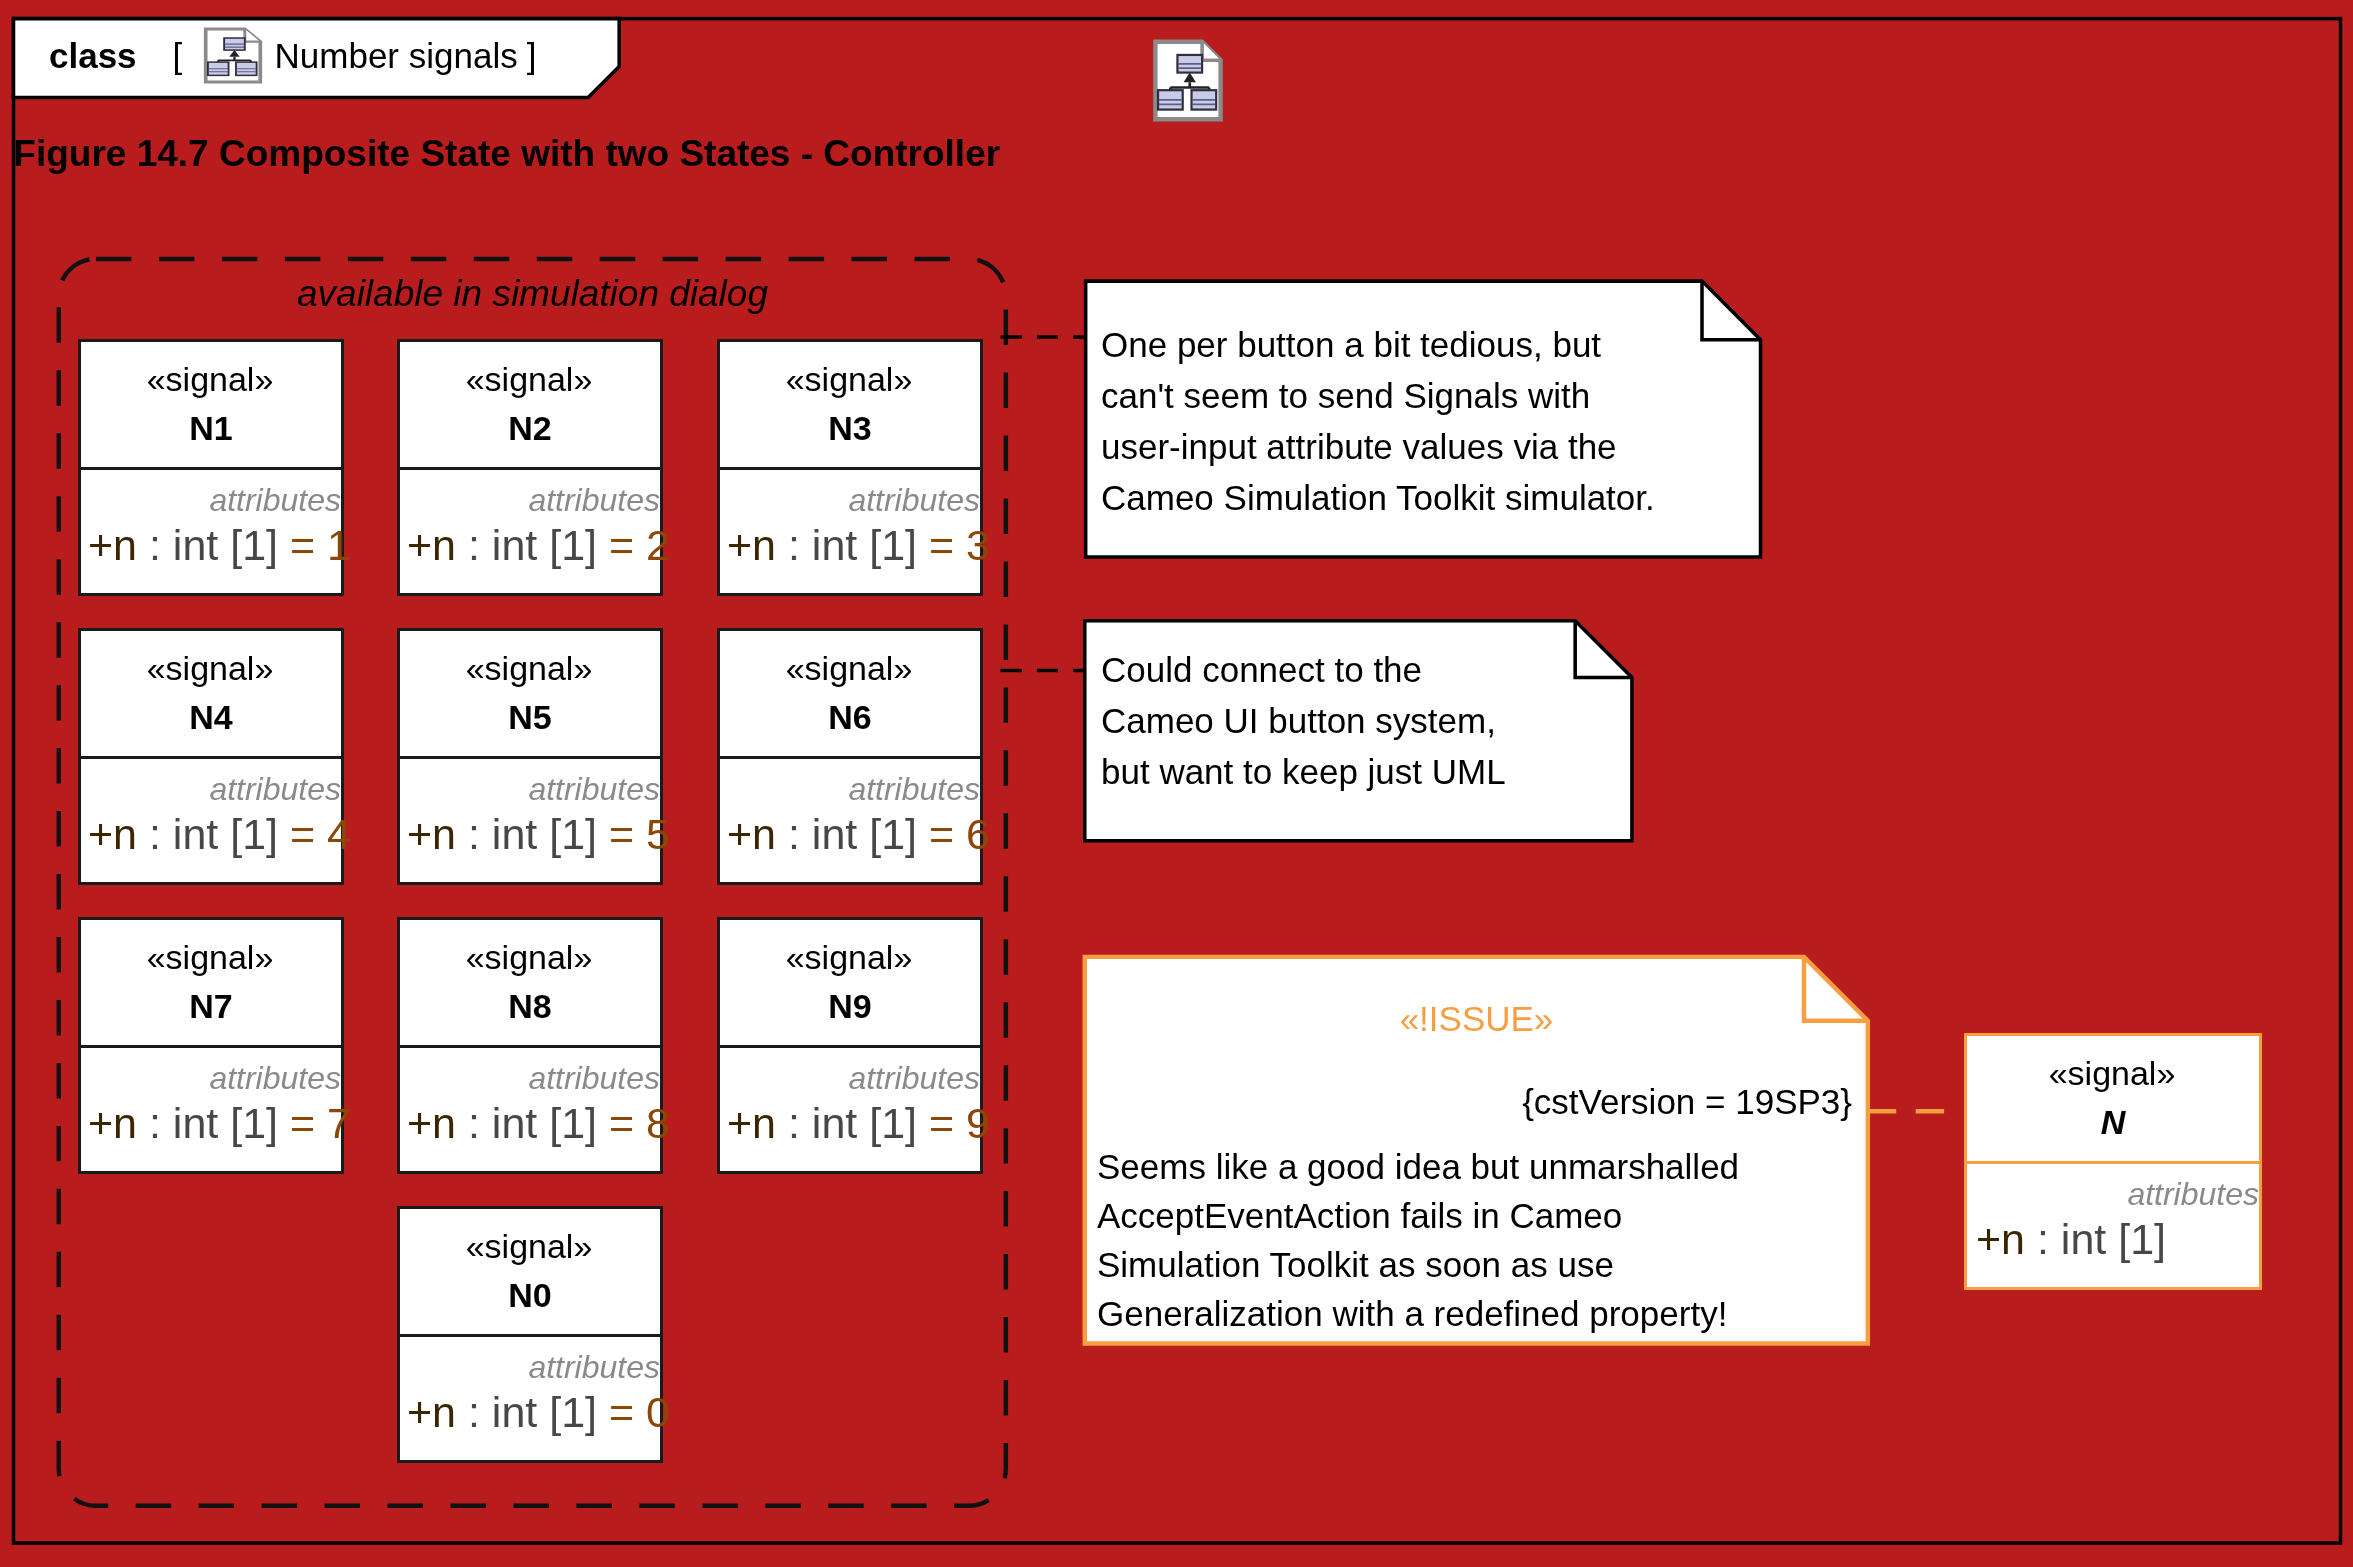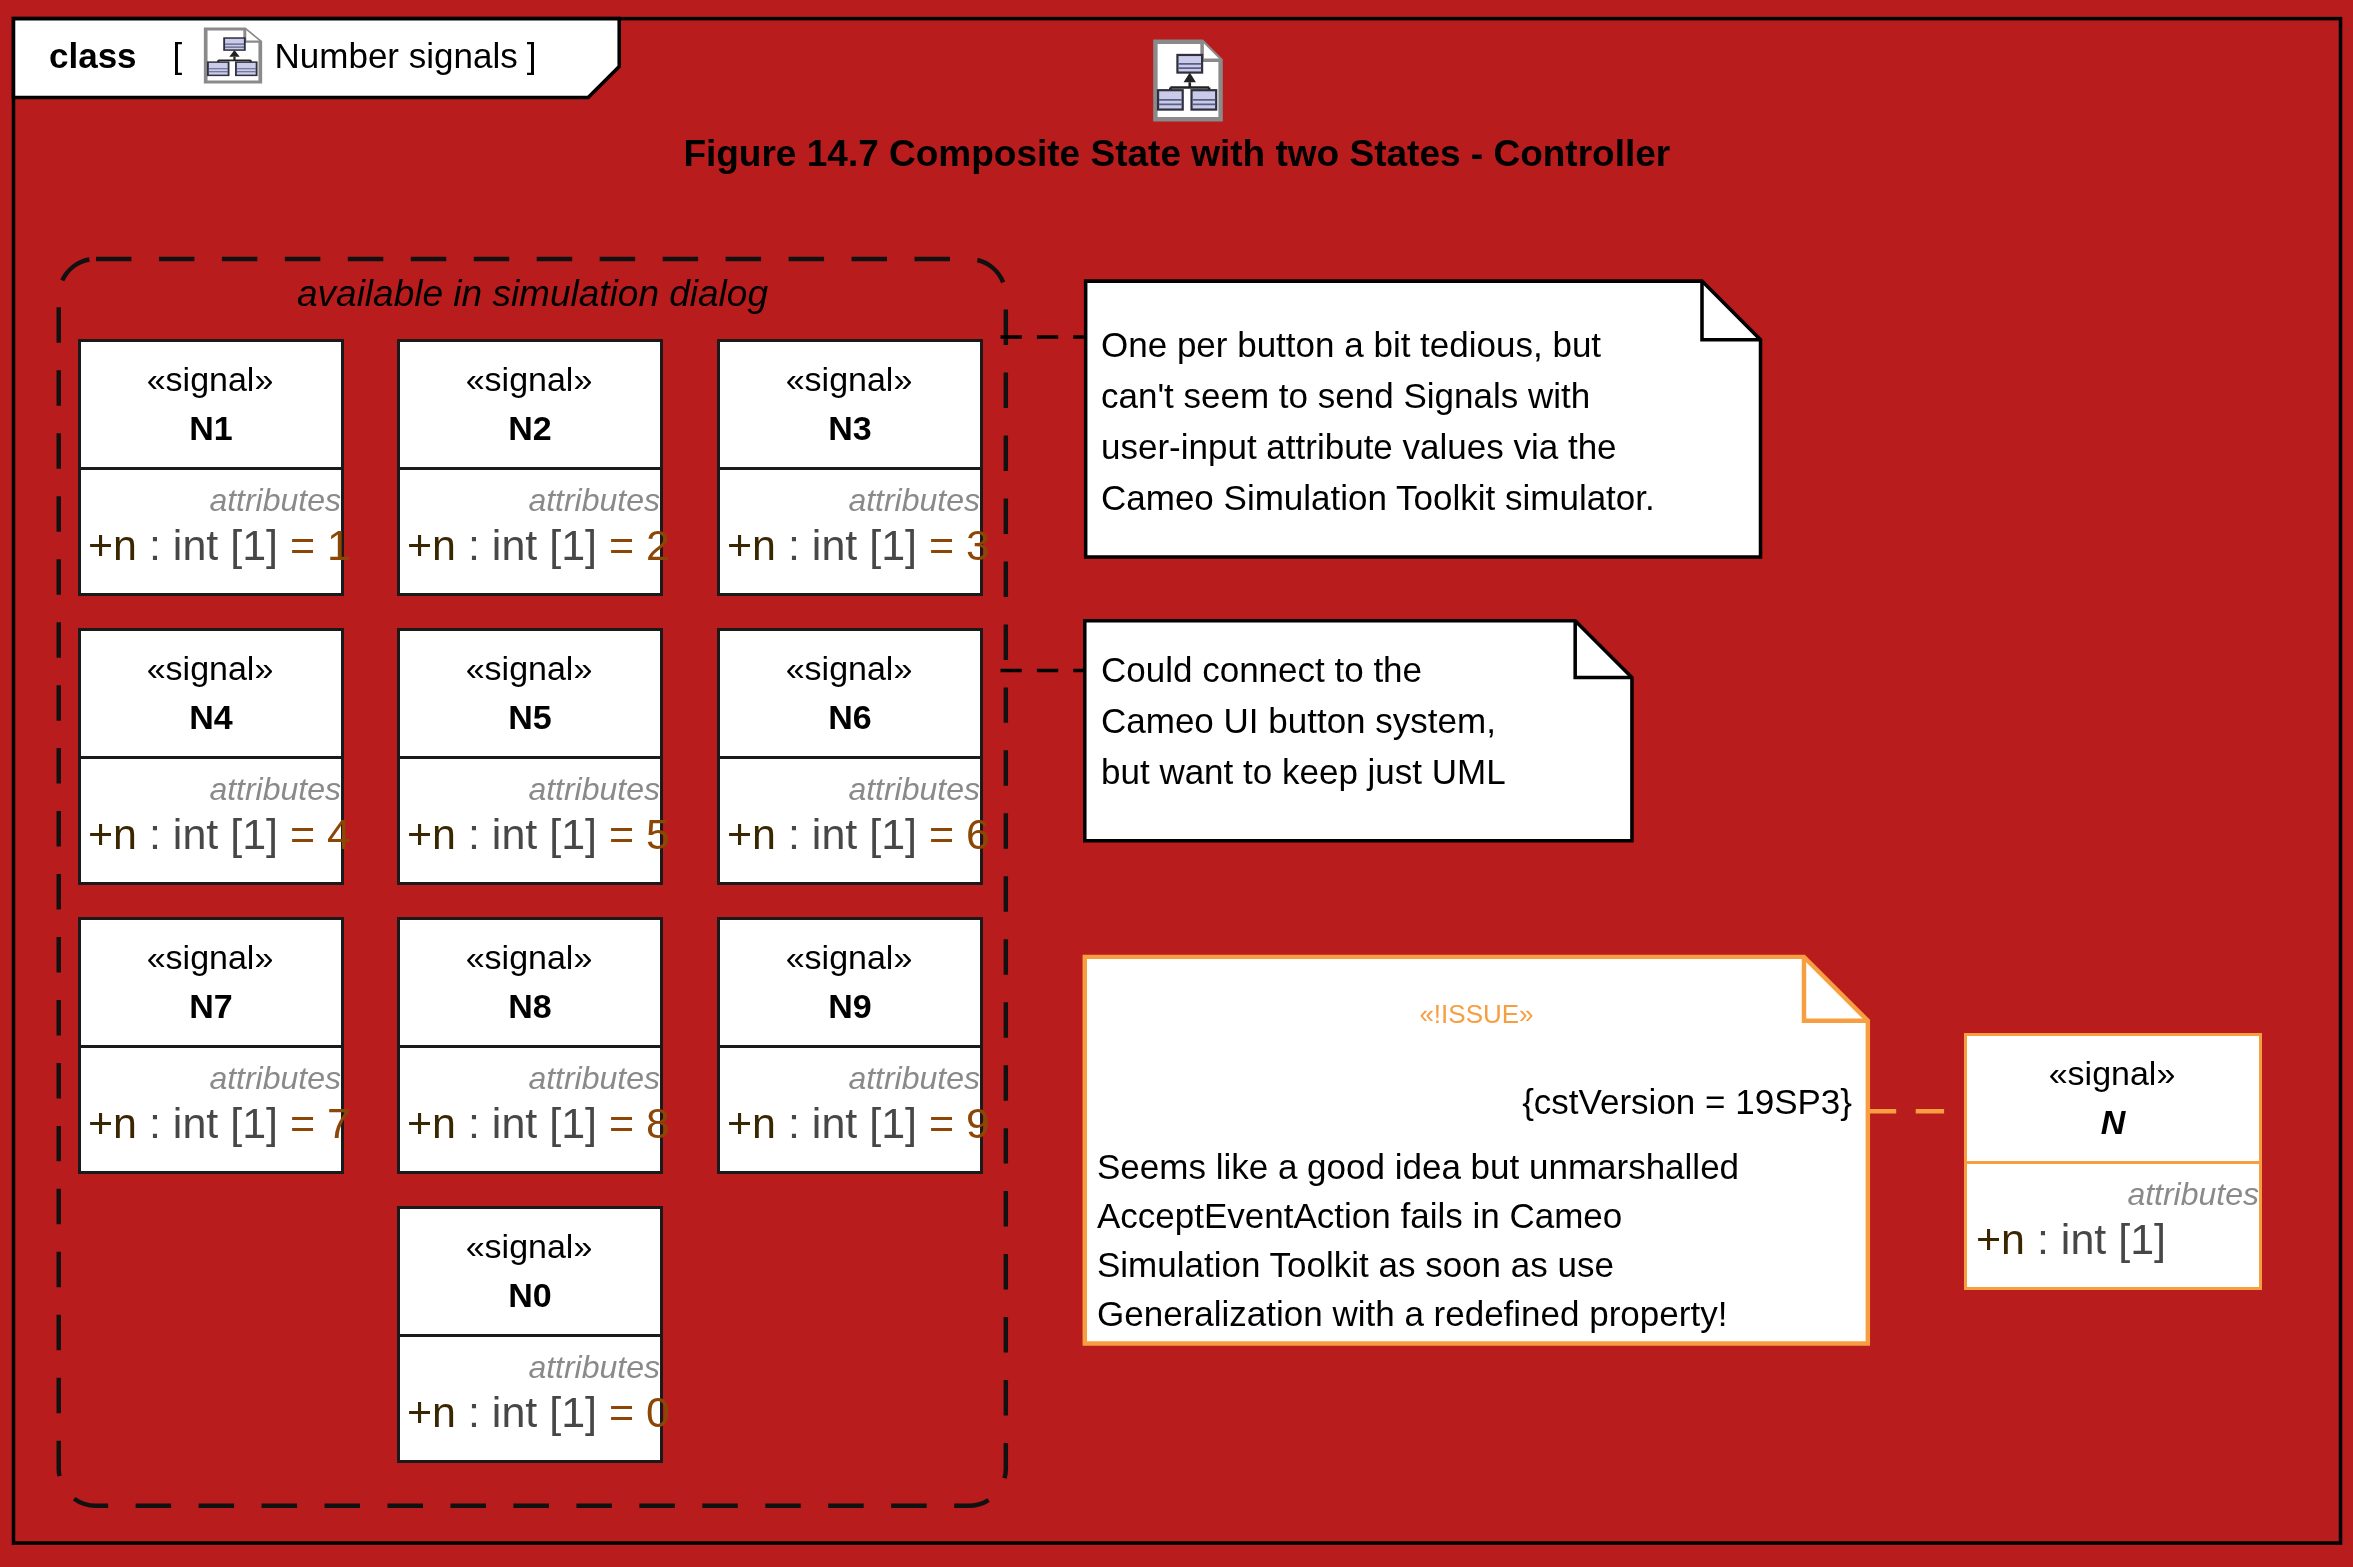--- a/index.html
+++ b/index.html
@@ -7,21 +7,21 @@
           font-family:"Liberation Sans",sans-serif;color:#000;overflow:hidden;}
   .shapes{position:absolute;left:0;top:0;width:2354px;height:1567px;pointer-events:none;}
   .abs{position:absolute;}
 
   
   .tab-content{position:absolute;left:49px;top:27px;height:57px;display:flex;align-items:center;font-size:35px;}
   .tab-keyword{font-weight:bold;margin-right:27px;}
   .tab-bracket{margin:0 9px;}
   .tab-icon{margin:0 10.6px;}
 
-  .title{position:absolute;left:13.3px;top:133px;width:2327px;text-align:center;
+  .title{position:absolute;left:13.3px;top:133px;width:2327px;
          font-size:37px;font-weight:bold;}
 
   .group-label{position:absolute;left:59px;top:273px;width:947px;text-align:center;
                font-style:italic;font-size:37px;}
 
   
   .signal-box{position:absolute;width:266px;height:257px;box-sizing:border-box;
               border:3.5px solid #1a1a1a;background:#fff;}
   .sig-stereo{position:absolute;top:18px;left:0;right:2px;text-align:center;font-size:34px;}
   .sig-name{position:absolute;top:67px;left:0;right:0;text-align:center;font-size:34px;font-weight:bold;}
@@ -32,21 +32,21 @@
   .attr-name{color:var(--attr-name-brown);}
   .attr-type{color:var(--attr-type-gray);}
   .attr-value{color:var(--value-brown);}
 
   
   .note-body{position:absolute;font-size:35px;line-height:51px;white-space:pre-line;}
   .note1-body{left:1101px;top:319px;width:647px;}
   .note2-body{left:1101px;top:644px;width:523px;}
 
   .issue-stereo{position:absolute;left:1085px;top:999px;width:783px;text-align:center;
-                font-size:26px;color:var(--orange);}
+                font-size:35px;color:var(--orange);}
   .issue-constraint{position:absolute;left:1085px;top:1082px;width:767px;text-align:right;font-size:35px;}
   .issue-body{position:absolute;left:1097px;top:1142px;width:763px;font-size:35px;
               line-height:49px;white-space:pre-line;}
 
   
   .n-box{position:absolute;left:1964px;top:1033px;width:298px;height:257px;box-sizing:border-box;
          border:3.5px solid var(--orange);background:#fff;}
   .n-box .sig-divider{border-top:3.5px solid var(--orange);}
   .n-box .sig-name{font-style:italic;}
   .n-box .sig-attr-line{left:9px;}

